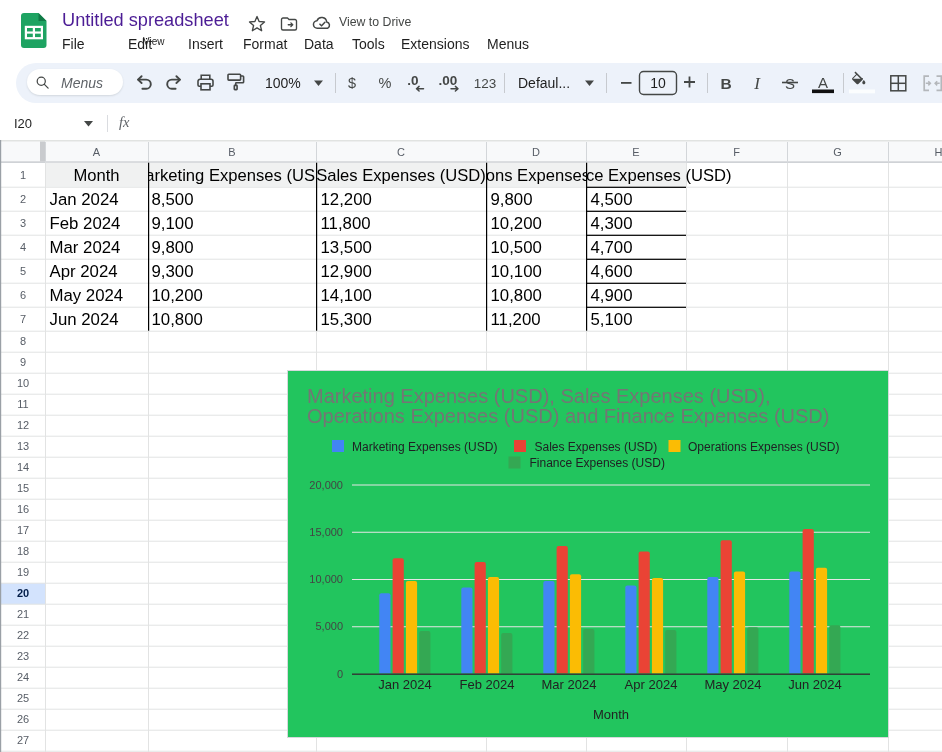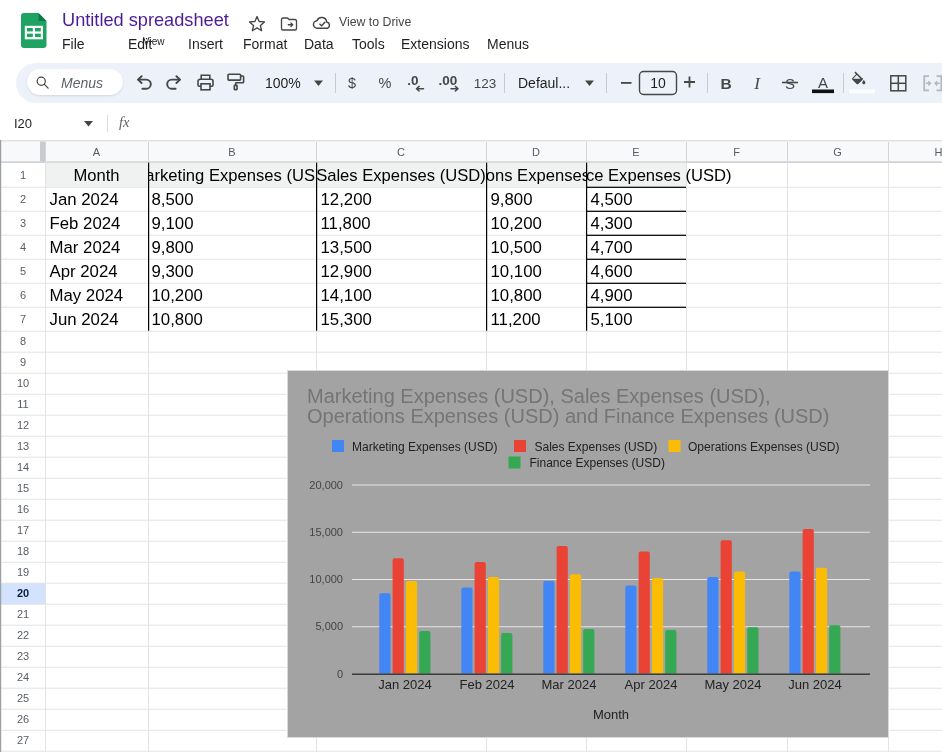--- a/index.html
+++ b/index.html
@@ -262,21 +262,21 @@
     <rect x="316" y="22.7" width="1.2" height="168.0" fill="#000"></rect>
     <rect x="486" y="22.7" width="1.2" height="168.0" fill="#000"></rect>
     <rect x="586" y="22.7" width="1.2" height="168.0" fill="#000"></rect>
     <rect x="586" y="46.7" width="100" height="1.2" fill="#000"></rect>
     <rect x="586" y="70.7" width="100" height="1.2" fill="#000"></rect>
     <rect x="586" y="94.7" width="100" height="1.2" fill="#000"></rect>
     <rect x="586" y="118.7" width="100" height="1.2" fill="#000"></rect>
     <rect x="586" y="142.7" width="100" height="1.2" fill="#000"></rect>
     <rect x="586" y="166.7" width="100" height="1.2" fill="#000"></rect>
   </svg>
-<div class="abs" style="left:287px;top:370px;width:600px;height:366px;background:#a3a3a3;border:1px solid #d7d9dc;">
+<div class="abs" style="left:287px;top:370px;width:600px;height:366px;background:#22c55e;border:1px solid #d7d9dc;">
 <svg style="position:absolute;left:0;top:0" width="600" height="366">
       <text x="19" y="32" font-family="Liberation Sans, sans-serif" font-size="20" fill="#757575" text-anchor="start">Marketing Expenses (USD), Sales Expenses (USD),</text>
       <text x="19" y="52" font-family="Liberation Sans, sans-serif" font-size="20" fill="#757575" text-anchor="start">Operations Expenses (USD) and Finance Expenses (USD)</text>
       <rect x="44" y="69" width="12" height="12" fill="#4285f4"></rect>
       <text x="64" y="79.5" font-family="Liberation Sans, sans-serif" font-size="12" fill="#202124" text-anchor="start">Marketing Expenses (USD)</text>
       <rect x="226" y="69" width="12" height="12" fill="#ea4335"></rect>
       <text x="246.5" y="79.5" font-family="Liberation Sans, sans-serif" font-size="12" fill="#202124" text-anchor="start">Sales Expenses (USD)</text>
       <rect x="380.5" y="69" width="12" height="12" fill="#fbbc04"></rect>
       <text x="400" y="79.5" font-family="Liberation Sans, sans-serif" font-size="12" fill="#202124" text-anchor="start">Operations Expenses (USD)</text>
       <rect x="220.5" y="85.5" width="12" height="12" fill="#34a853"></rect>

